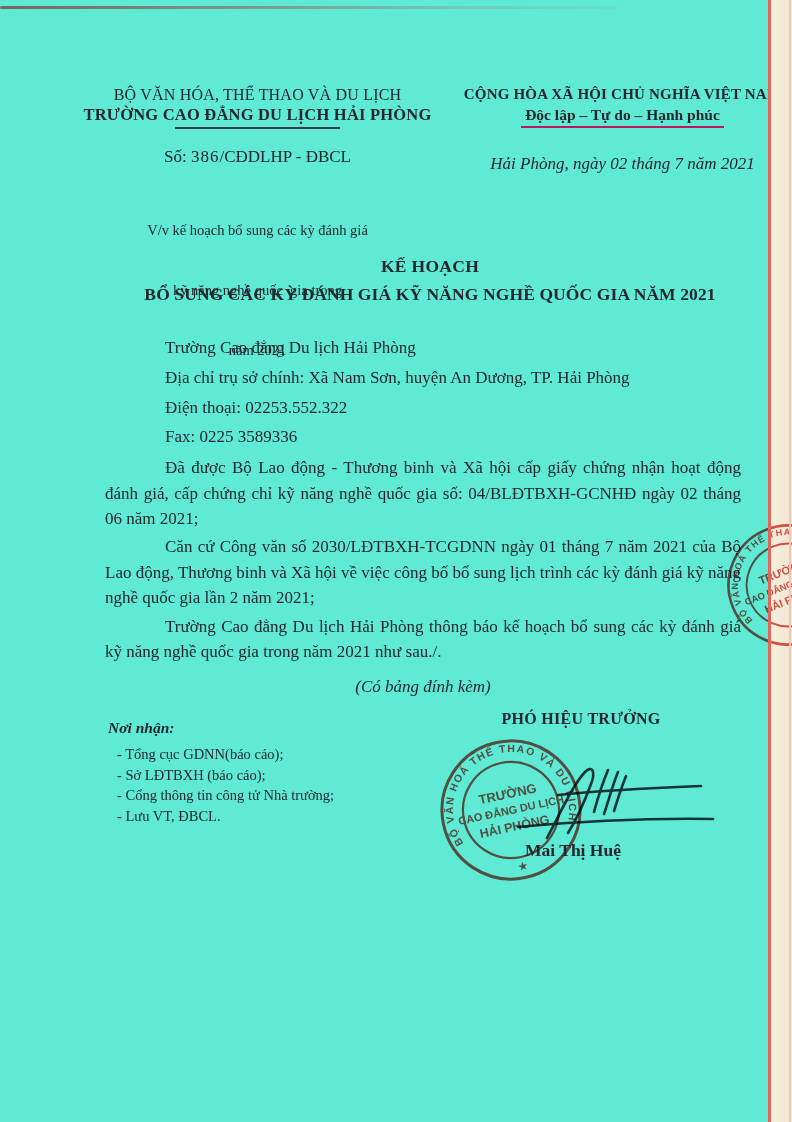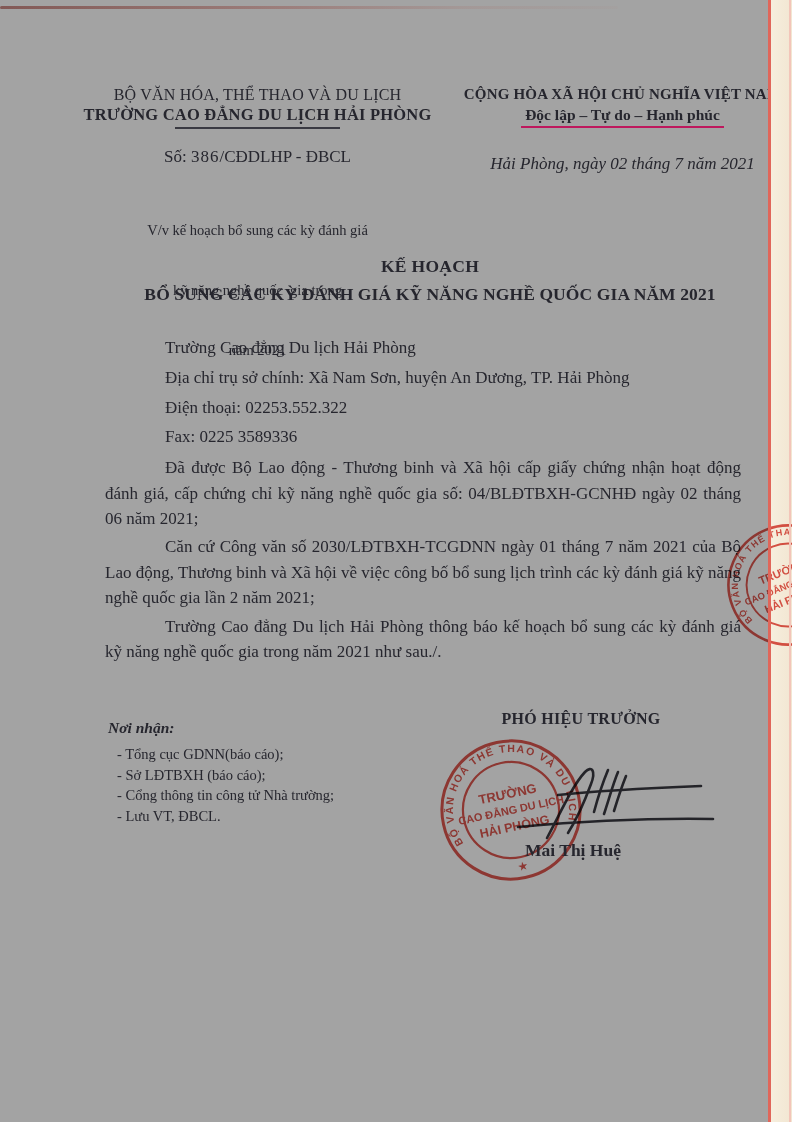--- a/index.html
+++ b/index.html
@@ -1,18 +1,18 @@
 <!DOCTYPE html>
 <html><head>
 <meta charset="utf-8">
 <style>
   html,body{margin:0;padding:0;background:#e8e8e8;}
   .page{
     position:relative;width:792px;height:1122px;margin:0 auto;
-    background:#a3a3a3;overflow:hidden;
+    background:#5eead4;overflow:hidden;
     font-family:"Liberation Serif",serif;color:#26262e;
   }
   
   .scan-top-line{position:absolute;top:6px;left:0;width:78%;height:3px;
     background:linear-gradient(to right,rgba(122,70,66,.8),rgba(150,95,90,.55) 45%,rgba(165,125,120,.28) 75%,rgba(170,140,135,.1));
     border-radius:2px;}
   .edge-band{position:absolute;top:0;right:0;width:21px;height:100%;
     background:linear-gradient(to right,#f6eedd,#f2e6d2);z-index:2;}
   .edge-redline{position:absolute;top:0;right:21px;width:3px;height:100%;background:#e0665a;z-index:6;}
   .edge-pink{position:absolute;top:0;right:1px;width:2px;height:100%;background:#f3c5b9;z-index:7;}
@@ -93,20 +93,21 @@
   </div>
 
   <div class="body-block">
     <div class="contact-line">Trường Cao đẳng Du lịch Hải Phòng</div>
     <div class="contact-line">Địa chỉ trụ sở chính: Xã Nam Sơn, huyện An Dương, TP. Hải Phòng</div>
     <div class="contact-line">Điện thoại: 02253.552.322</div>
     <div class="contact-line">Fax: 0225 3589336</div>
     <p class="para">Đã được Bộ Lao động - Thương binh và Xã hội cấp giấy chứng nhận hoạt động đánh giá, cấp chứng chỉ kỹ năng nghề quốc gia số: 04/BLĐTBXH-GCNHĐ ngày 02 tháng 06 năm 2021;</p>
     <p class="para">Căn cứ Công văn số 2030/LĐTBXH-TCGDNN ngày 01 tháng 7 năm 2021 của Bộ Lao động, Thương binh và Xã hội về việc công bố bổ sung lịch trình các kỳ đánh giá kỹ năng nghề quốc gia lần 2 năm 2021;</p>
     <p class="para">Trường Cao đẳng Du lịch Hải Phòng thông báo kế hoạch bổ sung các kỳ đánh giá kỹ năng nghề quốc gia trong năm 2021 như sau./.</p>
+    <div class="attachment">(Có bảng đính kèm)</div>
   </div>
 
   <div class="recipients">
     <div class="recipients-label">Nơi nhận:</div>
     <div class="recipients-items">
       <div>- Tổng cục GDNN(báo cáo);</div>
       <div>- Sở LĐTBXH (báo cáo);</div>
       <div>- Cổng thông tin công tử Nhà trường;</div>
       <div>- Lưu VT, ĐBCL.</div>
     </div>

